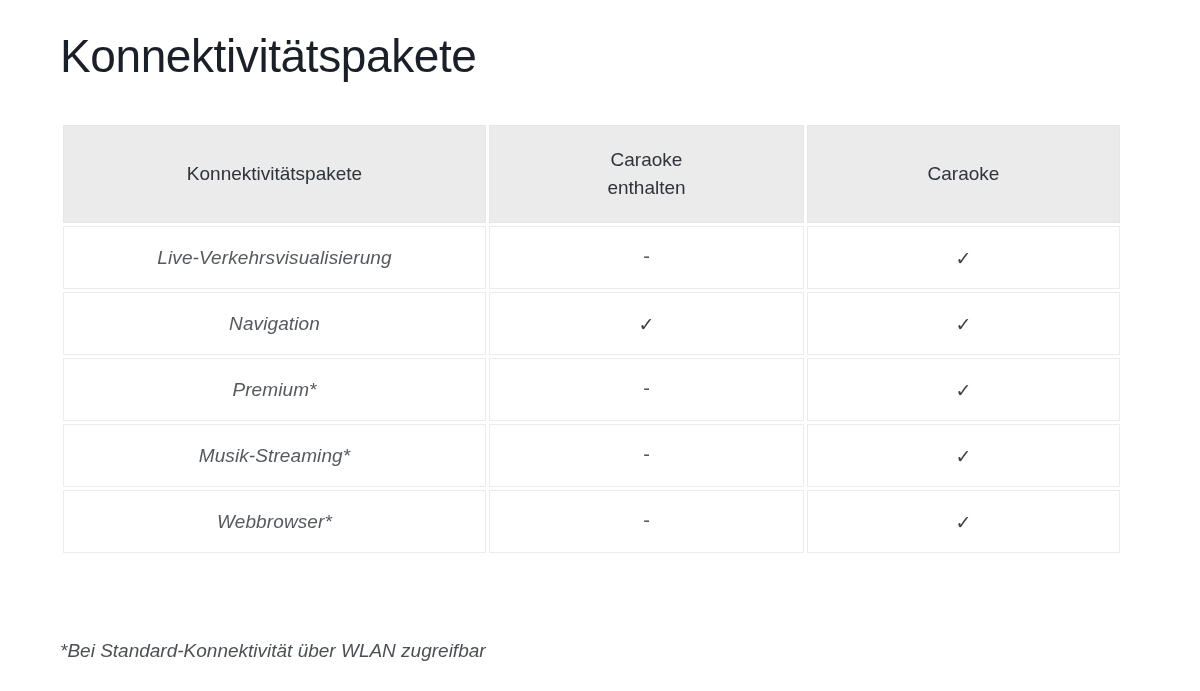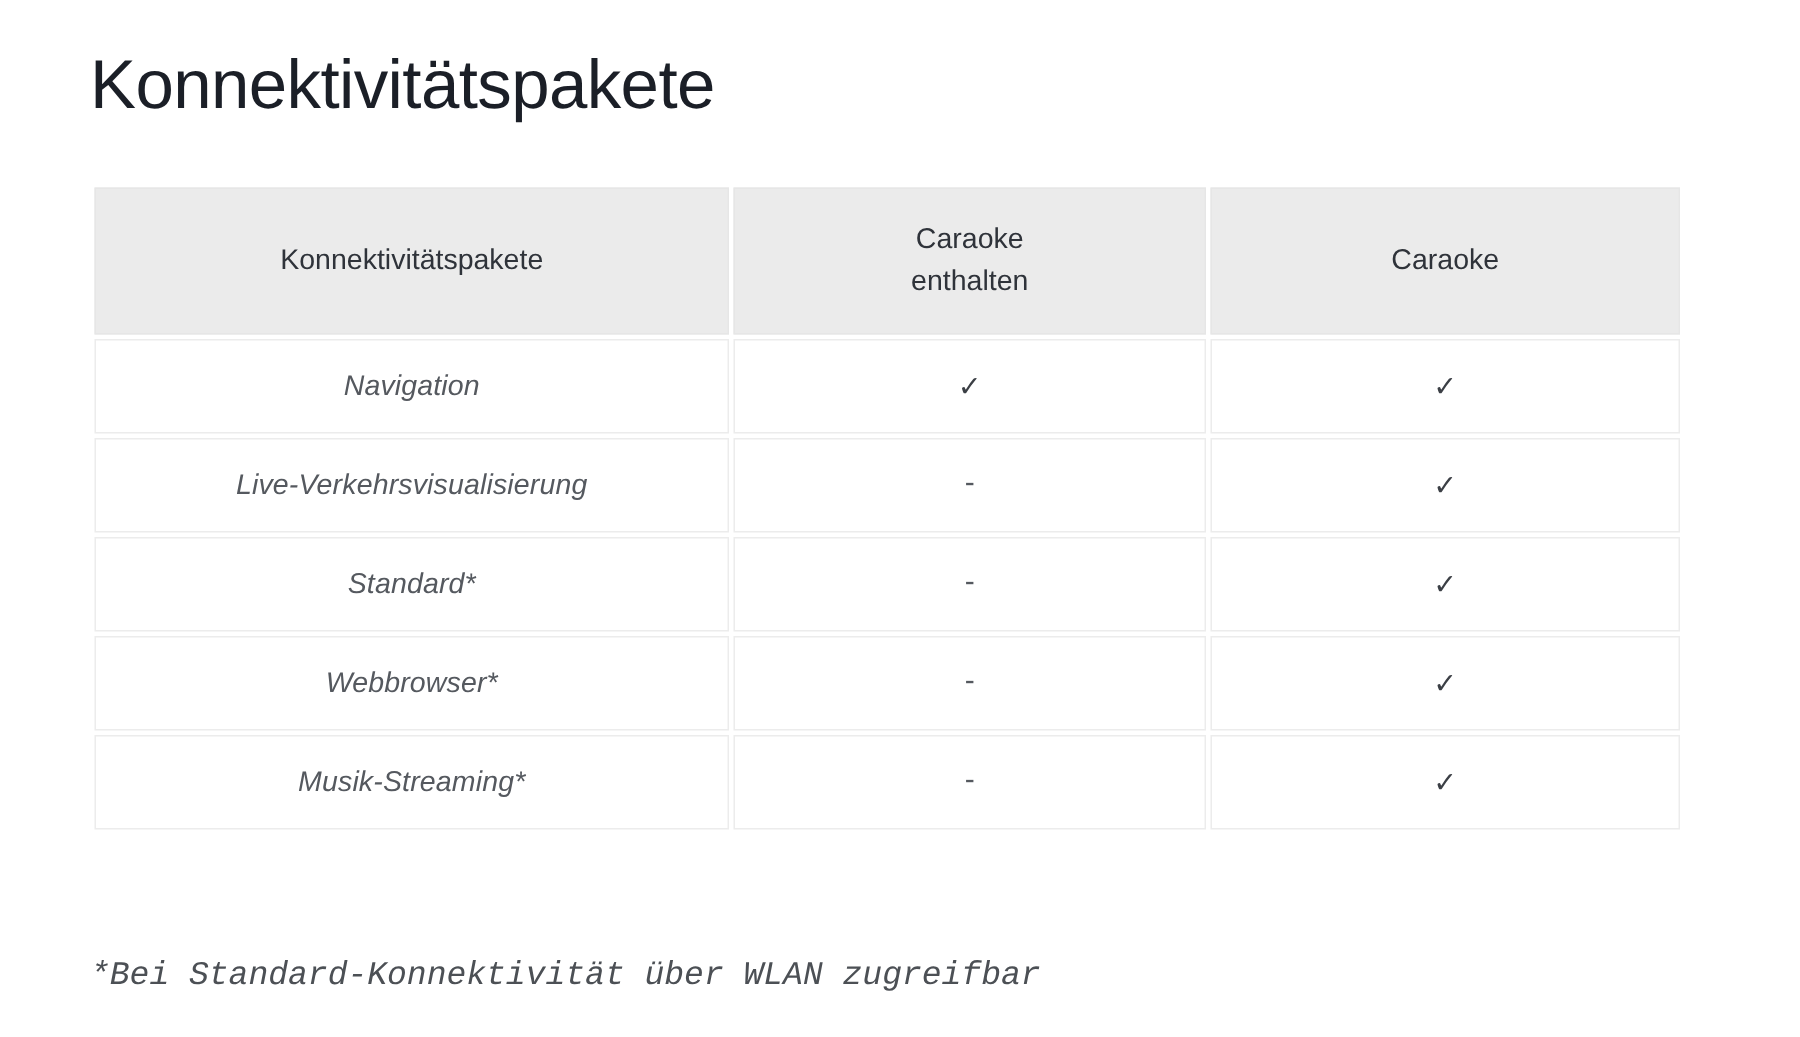--- a/index.html
+++ b/index.html
@@ -122,22 +122,22 @@
     color: #55595f;
     transform: translateY(-1px);
   }
 
   
   .footnote {
     position: absolute;
     left: 60px;
     top: 638px;
     margin: 0;
-    font-family: Liberation Mono, monospace;
-    font-size: 22px;
+    font-family: Liberation Sans, sans-serif;
+    font-size: 19px;
     line-height: 26px;
     font-style: italic;
     color: #4c5055;
     white-space: nowrap;
   }
 </style>
 </head>
 <body>
 
 <div class="page">
@@ -160,41 +160,41 @@
             <span class="th-line">Caraoke</span>
             <span class="th-line">enthalten</span>
           </th>
           <th>
             <span class="th-line">Caraoke</span>
           </th>
         </tr>
       </thead>
       <tbody>
         <tr>
+          <td class="feature-cell">Live-Verkehrsvisualisierung</td>
+          <td class="mark-cell"><span class="glyph-dash">-</span></td>
+          <td class="mark-cell"><span class="glyph-check">✓</span></td>
+        </tr>
+        <tr>
           <td class="feature-cell">Navigation</td>
           <td class="mark-cell"><span class="glyph-check">✓</span></td>
           <td class="mark-cell"><span class="glyph-check">✓</span></td>
         </tr>
         <tr>
-          <td class="feature-cell">Live-Verkehrsvisualisierung</td>
-          <td class="mark-cell"><span class="glyph-dash">-</span></td>
-          <td class="mark-cell"><span class="glyph-check">✓</span></td>
-        </tr>
-        <tr>
-          <td class="feature-cell">Standard*</td>
+          <td class="feature-cell">Premium*</td>
+          <td class="mark-cell"><span class="glyph-dash">-</span></td>
+          <td class="mark-cell"><span class="glyph-check">✓</span></td>
+        </tr>
+        <tr>
+          <td class="feature-cell">Musik-Streaming*</td>
           <td class="mark-cell"><span class="glyph-dash">-</span></td>
           <td class="mark-cell"><span class="glyph-check">✓</span></td>
         </tr>
         <tr>
           <td class="feature-cell">Webbrowser*</td>
-          <td class="mark-cell"><span class="glyph-dash">-</span></td>
-          <td class="mark-cell"><span class="glyph-check">✓</span></td>
-        </tr>
-        <tr>
-          <td class="feature-cell">Musik-Streaming*</td>
           <td class="mark-cell"><span class="glyph-dash">-</span></td>
           <td class="mark-cell"><span class="glyph-check">✓</span></td>
         </tr>
       </tbody>
     </table>
   </div>
 
   <p class="footnote">*Bei Standard-Konnektivität über WLAN zugreifbar</p>
 
 </div>

